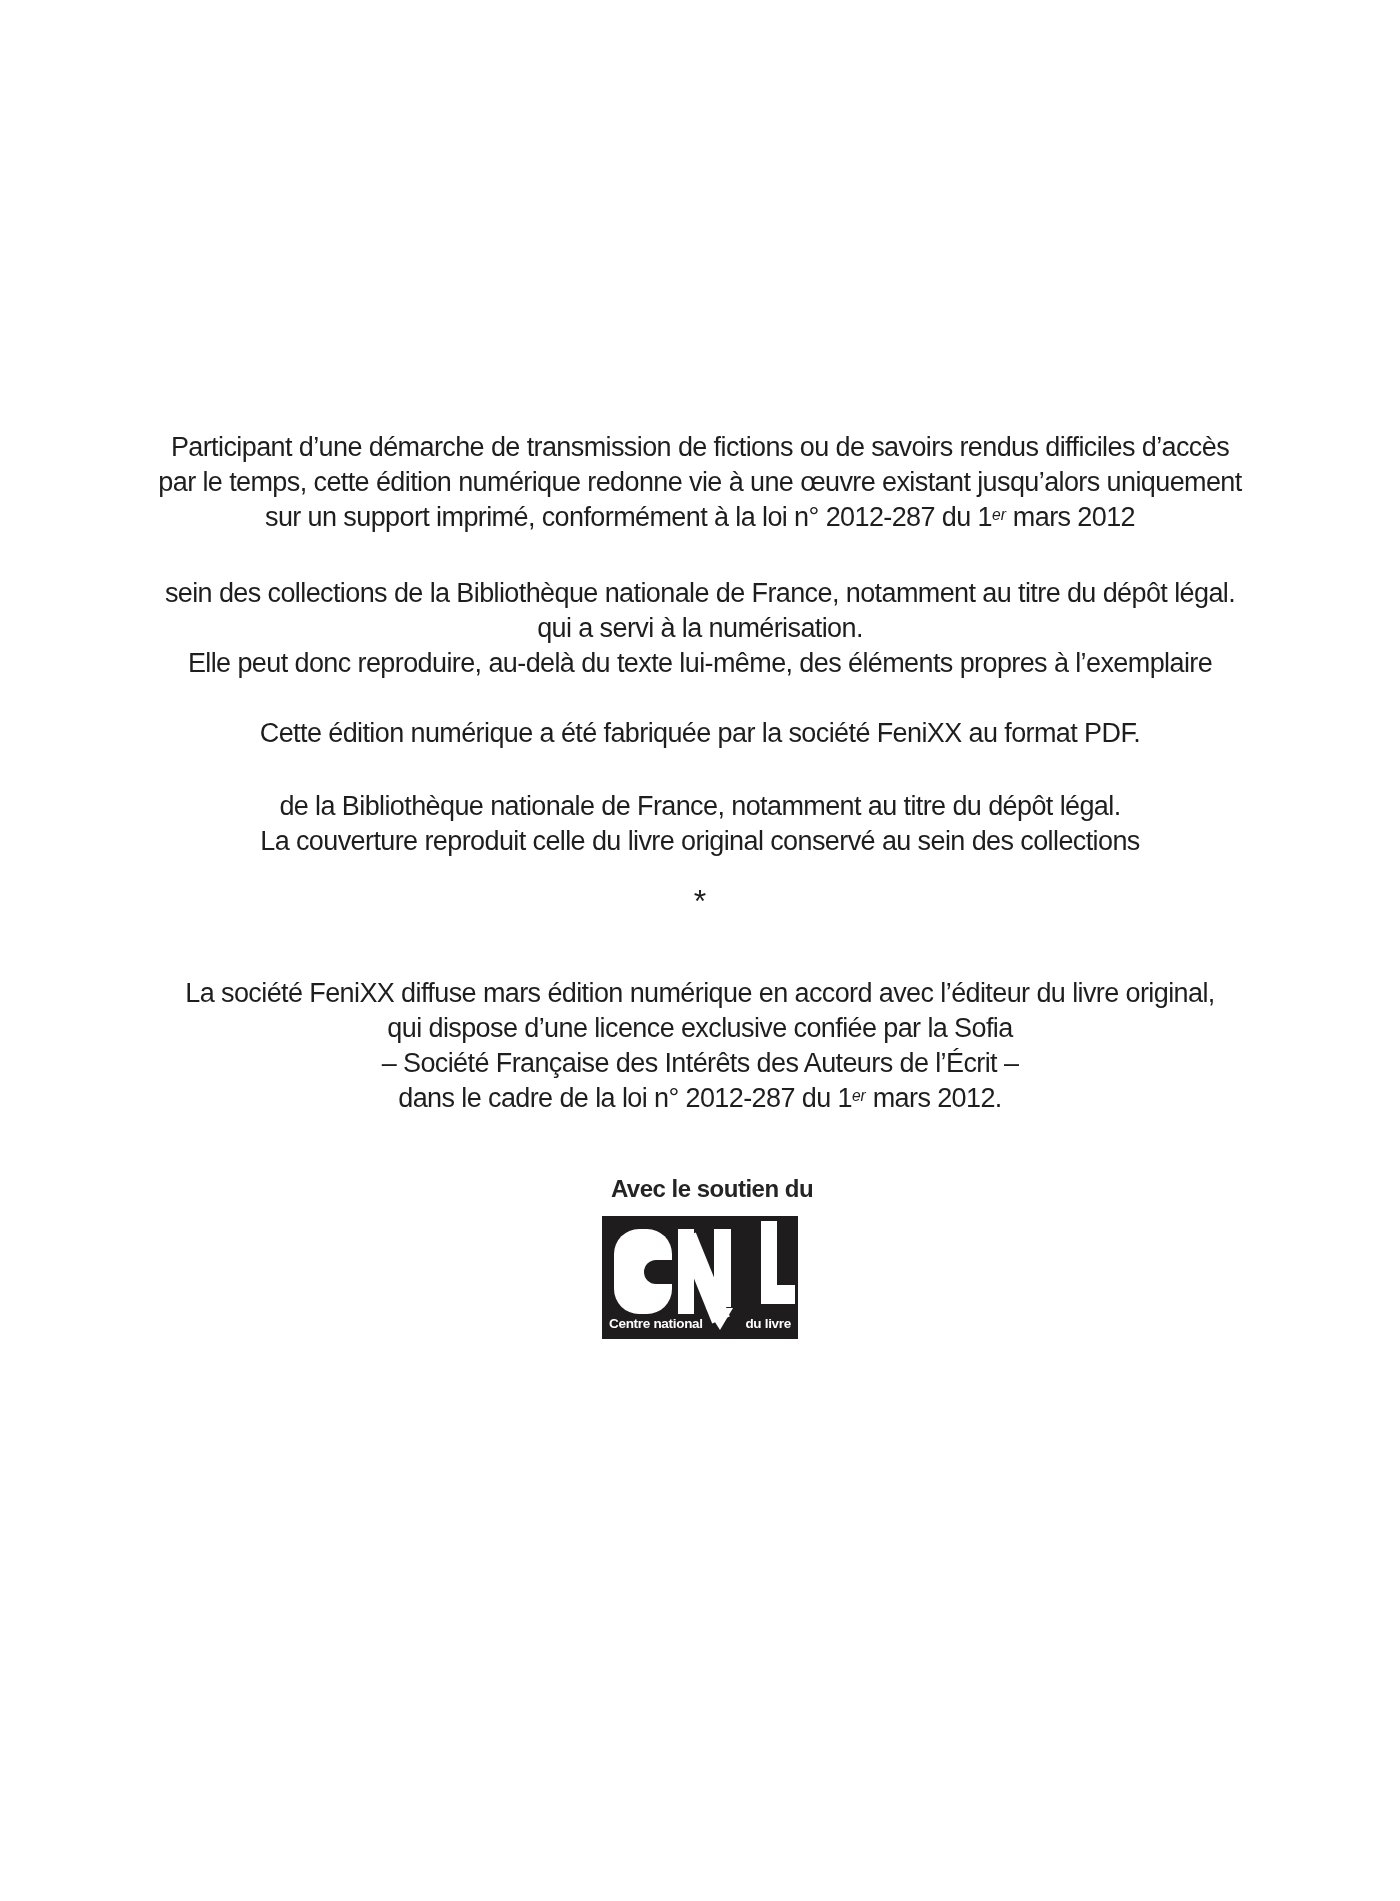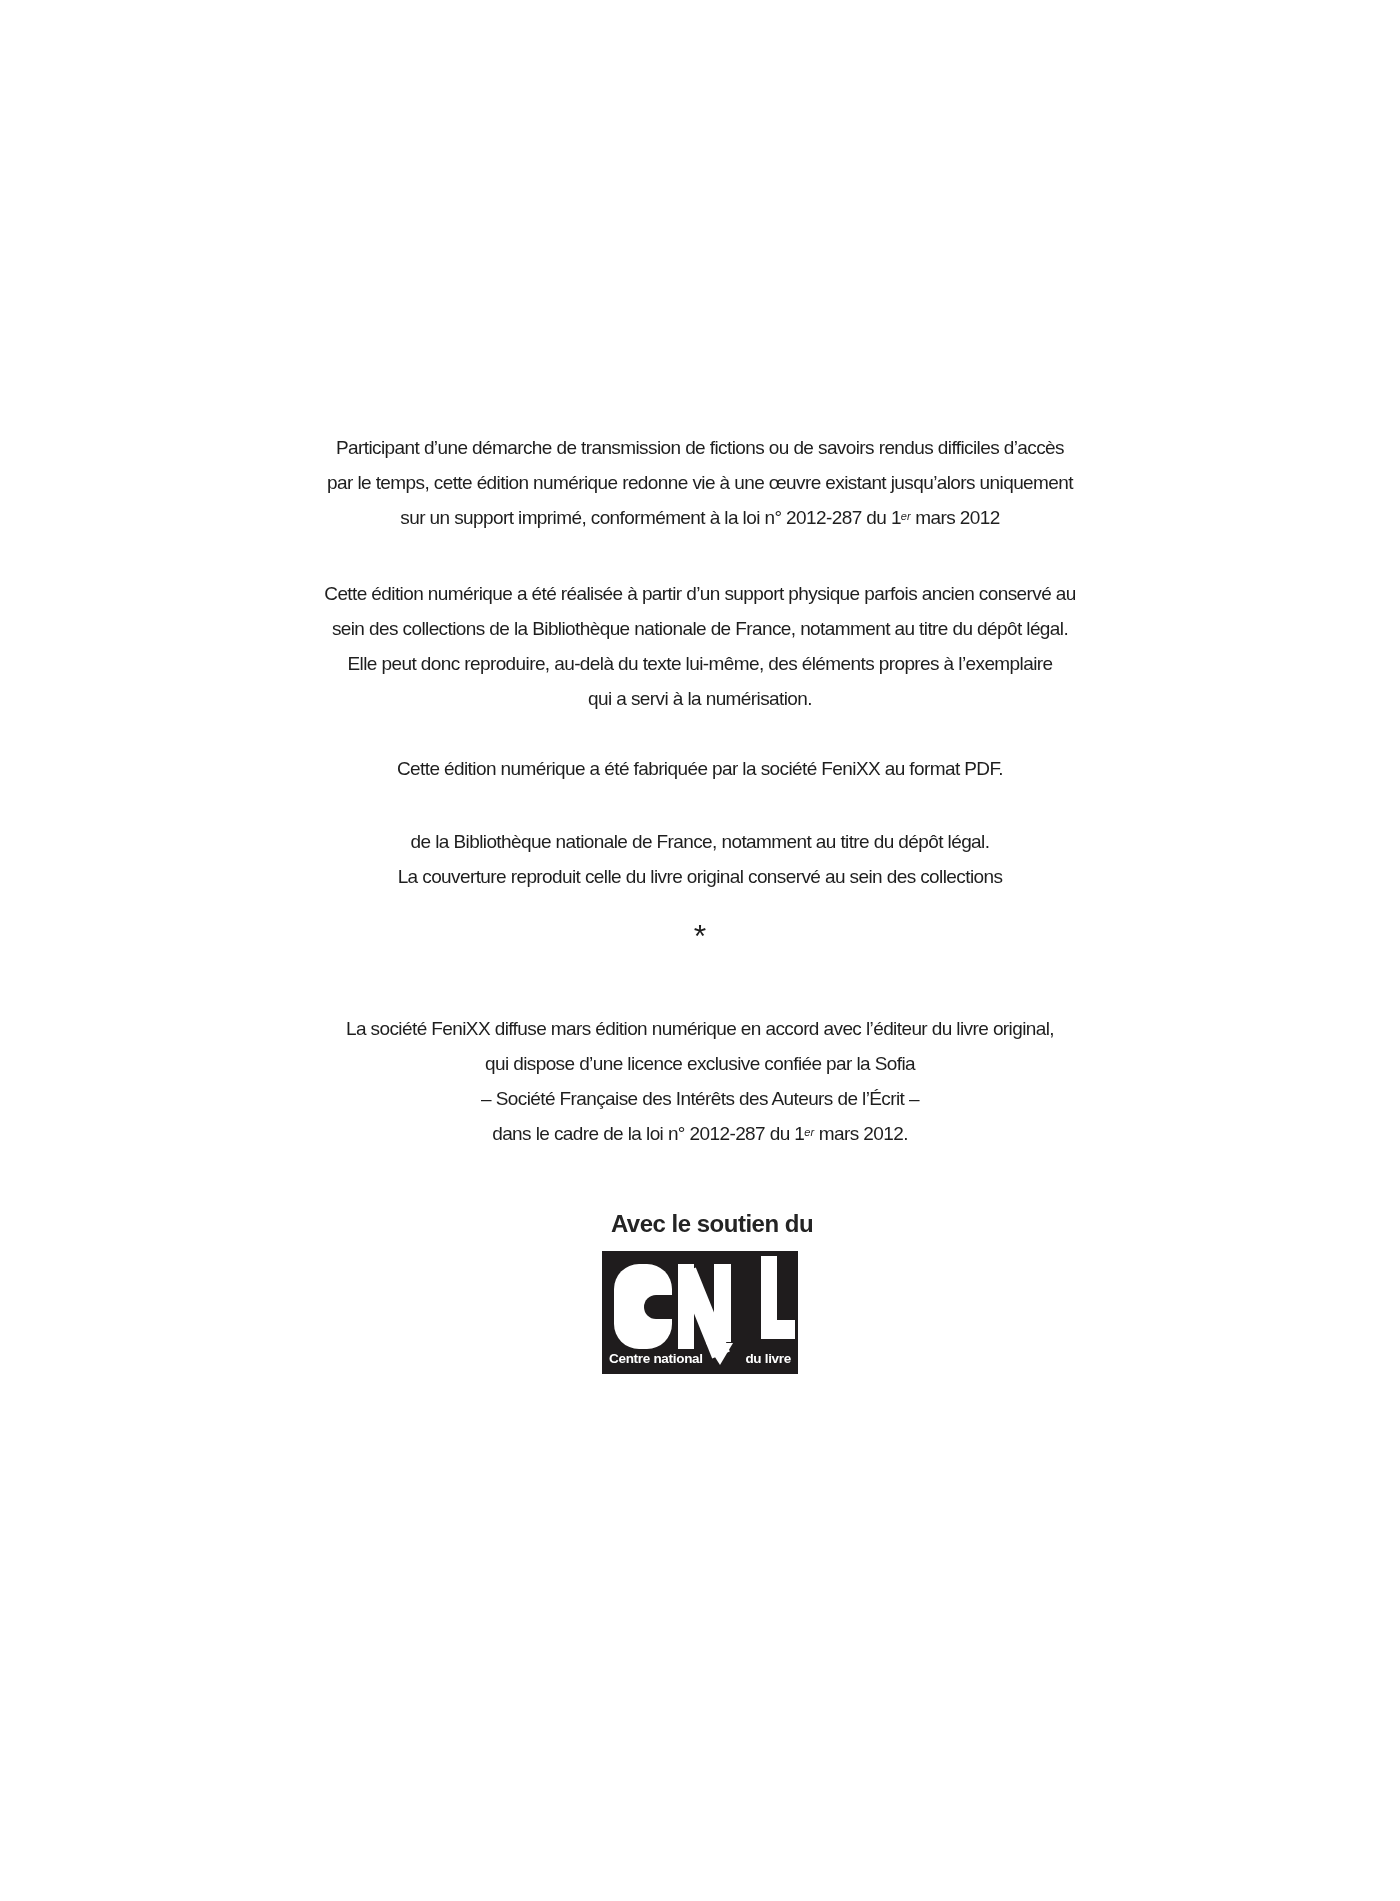--- a/index.html
+++ b/index.html
@@ -11,21 +11,21 @@
     font-family: "Liberation Sans", sans-serif;
     color: #1e1e1e;
     overflow: hidden;
   }
   .doc {
     padding-top: 430px;
     text-align: center;
   }
   .paragraph { margin: 0; }
   .line {
-    font-size: 19px;
+    font-size: 27px;
     line-height: 35px;
     letter-spacing: -0.6px;
     white-space: nowrap;
   }
   .line sup {
     font-size: 0.58em;
     line-height: 0;
     vertical-align: 0.38em;
     letter-spacing: 0;
     font-style: italic;
@@ -69,24 +69,23 @@
 <div class="page">
   <div class="doc">
 
     <section class="paragraph p1">
       <div class="line"><span>Participant d’une démarche de transmission de fictions ou de savoirs rendus difficiles d’accès</span></div>
       <div class="line"><span>par le temps, cette édition numérique redonne vie à une œuvre existant jusqu’alors uniquement</span></div>
       <div class="line"><span>sur un support imprimé, conformément à la loi n° 2012-287 du 1</span><sup>er</sup><span> mars 2012</span></div>
     </section>
 
     <section class="paragraph p2">
-      <div class="line"><span>Cette édition numérique a été réalisée à partir d’un support physique parfois ancien conservé au</span></div>
       <div class="line"><span>sein des collections de la Bibliothèque nationale de France, notamment au titre du dépôt légal.</span></div>
+      <div class="line"><span>qui a servi à la numérisation.</span></div>
       <div class="line"><span>Elle peut donc reproduire, au-delà du texte lui-même, des éléments propres à l’exemplaire</span></div>
-      <div class="line"><span>qui a servi à la numérisation.</span></div>
     </section>
 
     <section class="paragraph p3">
       <div class="line"><span>Cette édition numérique a été fabriquée par la société FeniXX au format PDF.</span></div>
     </section>
 
     <section class="paragraph p4">
       <div class="line"><span>de la Bibliothèque nationale de France, notamment au titre du dépôt légal.</span></div>
       <div class="line"><span>La couverture reproduit celle du livre original conservé au sein des collections</span></div>
     </section>

